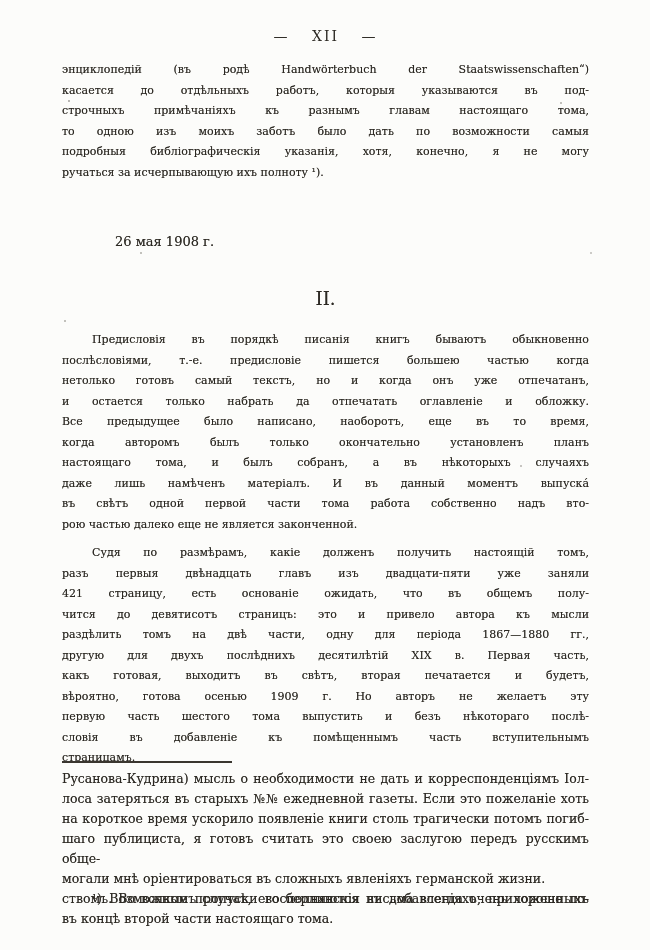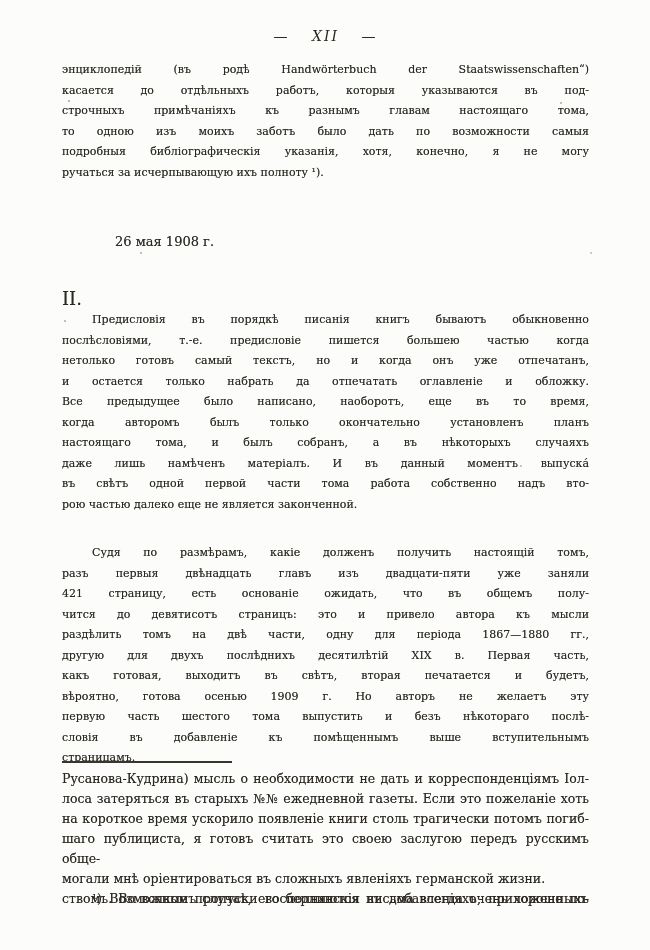--- a/index.html
+++ b/index.html
@@ -31,21 +31,20 @@
   .running-head {
     position: absolute;
     top: 28px;
     left: 62px;
     width: 527px;
     text-align: center;
     font-size: 14px;
     letter-spacing: 2px;
     word-spacing: 16px;
     color: #2b2822;
-    font-style: italic;
   }
   .block {
     position: absolute;
     left: 62px;
     width: 527px;
     font-size: 11px;
     line-height: 20.5px;
     text-shadow: 0 0 0.5px rgba(43,40,34,0.55);
   }
   .tline {
@@ -65,25 +64,25 @@
     top: 234px;
     left: 115px;
     font-size: 13px;
     text-shadow: 0 0 0.5px rgba(43,40,34,0.55);
   }
   .section-heading {
     position: absolute;
     top: 288px;
     left: 62px;
     width: 527px;
-    text-align: left;
+    text-align: center;
     font-size: 18px;
     text-shadow: 0 0 0.5px rgba(43,40,34,0.55);
   }
-  #para2 { top: 310px; }
+  #para2 { top: 330px; }
   #para3 { top: 535px; margin-top: 8px; }
   .footnote-rule {
     position: absolute;
     top: 761px;
     left: 62px;
     width: 170px;
     height: 0;
     border-top: 2px solid #3a362f;
   }
   .footnote {
@@ -133,31 +132,32 @@
   <div class="block indent" id="para3">
       <div class="tline">Судя по размѣрамъ, какіе долженъ получить настоящій томъ,</div>
       <div class="tline">разъ первыя двѣнадцать главъ изъ двадцати-пяти уже заняли</div>
       <div class="tline">421 страницу, есть основаніе ожидать, что въ общемъ полу-</div>
       <div class="tline">чится до девятисотъ страницъ: это и привело автора къ мысли</div>
       <div class="tline">раздѣлить томъ на двѣ части, одну для періода 1867—1880 гг.,</div>
       <div class="tline">другую для двухъ послѣднихъ десятилѣтій XIX в. Первая часть,</div>
       <div class="tline">какъ готовая, выходитъ въ свѣтъ, вторая печатается и будетъ,</div>
       <div class="tline">вѣроятно, готова осенью 1909 г. Но авторъ не желаетъ эту</div>
       <div class="tline">первую часть шестого тома выпустить и безъ нѣкотораго послѣ-</div>
-      <div class="tline">словія въ добавленіе къ помѣщеннымъ выше вступительнымъ</div>
+      <div class="tline">словія въ добавленіе къ помѣщеннымъ часть вступительнымъ</div>
       <div class="tline lastline">страницамъ.</div>
     </div>
 
   <div class="footnote-rule"></div>
 
   <div class="block footnote" id="fn-cont">
       <div class="tline">Русанова-Кудрина) мысль о необходимости не дать и корреспонденціямъ Іол-</div>
       <div class="tline">лоса затеряться въ старыхъ №№ ежедневной газеты. Если это пожеланіе хоть</div>
       <div class="tline">на короткое время ускорило появленіе книги столь трагически потомъ погиб-</div>
       <div class="tline">шаго публициста, я готовъ считать это своею заслугою передъ русскимъ обще-</div>
       <div class="tline lastline">могали мнѣ оріентироваться въ сложныхъ явленіяхъ германской жизни.</div>
       <div class="tline">ствомъ. Во всякомъ случаѣ, его берлинскія письма всегда очень хорошо по-</div>
     </div>
 
   <div class="block footnote indent-fn" id="fn-note1">
       <div class="tline">¹) Возможные пропуски восполняются въ добавленіяхъ, приложенныхъ</div>
+      <div class="tline lastline">въ концѣ второй части настоящаго тома.</div>
     </div>
 </div>
 
 </body></html>

